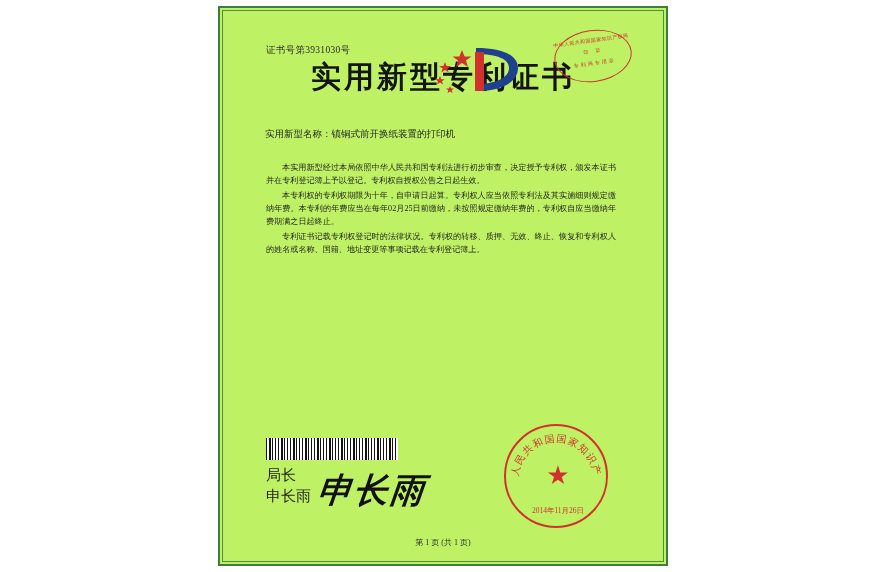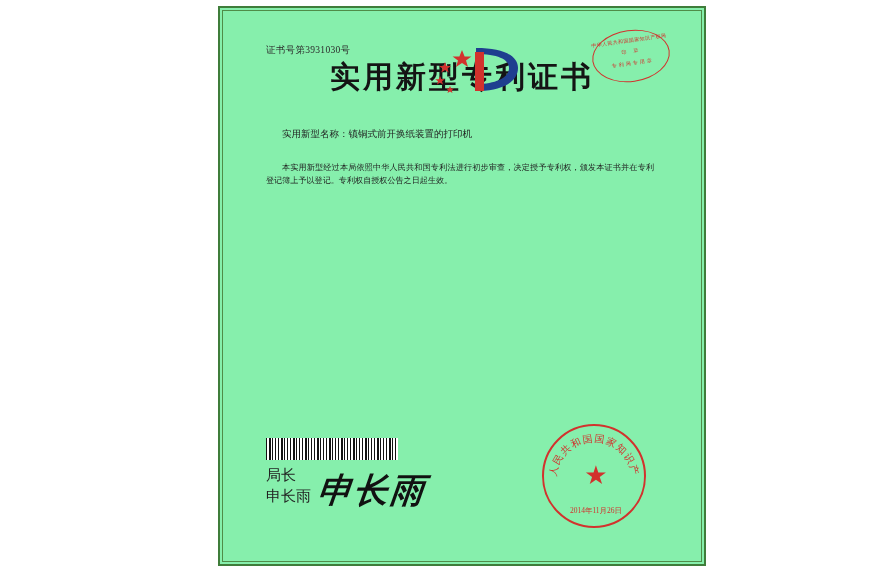--- a/index.html
+++ b/index.html
@@ -17,23 +17,23 @@
     position: relative;
     width: 884px;
     height: 572px;
     background: #ffffff;
   }
   
   .sheet {
     position: absolute;
     left: 218px;
     top: 6px;
-    width: 488px;
+    width: 450px;
     height: 560px;
-    background: #86efac;
+    background: #bef264;
   }
   .border-outer {
     position: absolute;
     left: 0;
     top: 0;
     right: 0;
     bottom: 0;
     border: 2px solid #3f7d3a;
   }
   .border-inner {
@@ -102,21 +102,21 @@
     text-align: center;
     font-size: 30px;
     font-weight: bold;
     letter-spacing: 3px;
     color: #141414;
     font-family: "Liberation Serif", serif;
   }
 
   .fields {
     margin-top: 30px;
-    margin-left: 42px;
+    margin-left: 25px;
     margin-right: 20px;
   }
   .field-row {
     font-size: 9.5px;
     color: #1f1f1f;
     margin-bottom: 20px;
     white-space: nowrap;
   }
   .field-label {
     display: inline-block;
@@ -261,20 +261,22 @@
       <div class="title">实用新型专利证书</div>
 
       <div class="fields">
         <div class="field-row">
           <span class="field-label">实用新型名称：</span><span class="field-value">镇铜式前开换纸装置的打印机</span>
         </div>
       </div>
 
       <div class="body-text">
         <p>本实用新型经过本局依照中华人民共和国专利法进行初步审查，决定授予专利权，颁发本证书并在专利登记簿上予以登记。专利权自授权公告之日起生效。</p>
+        <p>本专利权的专利权期限为十年，自申请日起算。专利权人应当依照专利法及其实施细则规定缴纳年费。本专利的年费应当在每年02月25日前缴纳，未按照规定缴纳年费的，专利权自应当缴纳年费期满之日起终止。</p>
+        <p>专利证书记载专利权登记时的法律状况。专利权的转移、质押、无效、终止、恢复和专利权人的姓名或名称、国籍、地址变更等事项记载在专利登记簿上。</p>
       </div>
 
       <div class="barcode"></div>
 
       <div class="sig-block">
         <div>局长</div>
         <div>申长雨</div>
       </div>
       <div class="sig-script">申长雨</div>
 
@@ -285,15 +287,16 @@
             <path id="arcpath" d="M 14,56 A 38,38 0 0 1 90,56" fill="none"></path>
           </defs>
           <text font-size="10" fill="#d2322d" font-family="Liberation Serif, serif" letter-spacing="1.2">
             <textPath href="#arcpath" startOffset="50%" text-anchor="middle">中华人民共和国国家知识产权局</textPath>
           </text>
         </svg>
         <div class="star">★</div>
         <div class="seal-date">2014年11月26日</div>
       </div>
 
+      <div class="footer">第 1 页 (共 1 页)</div>
     </div>
   </div>
 </div>
 
 </body></html>

